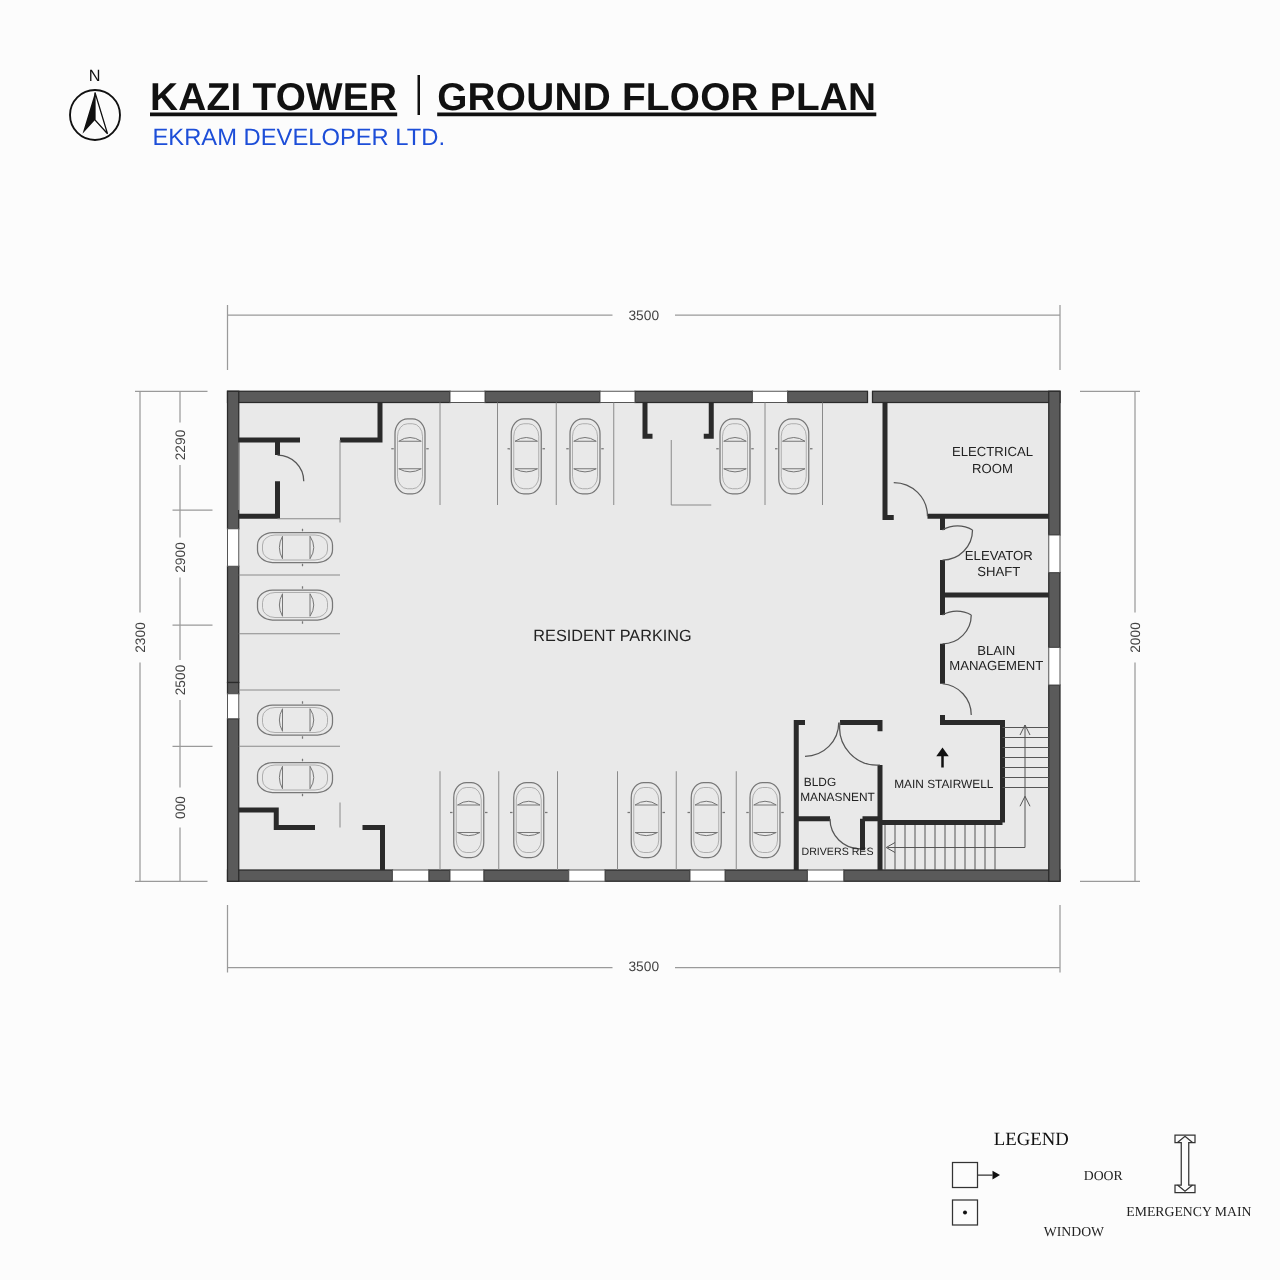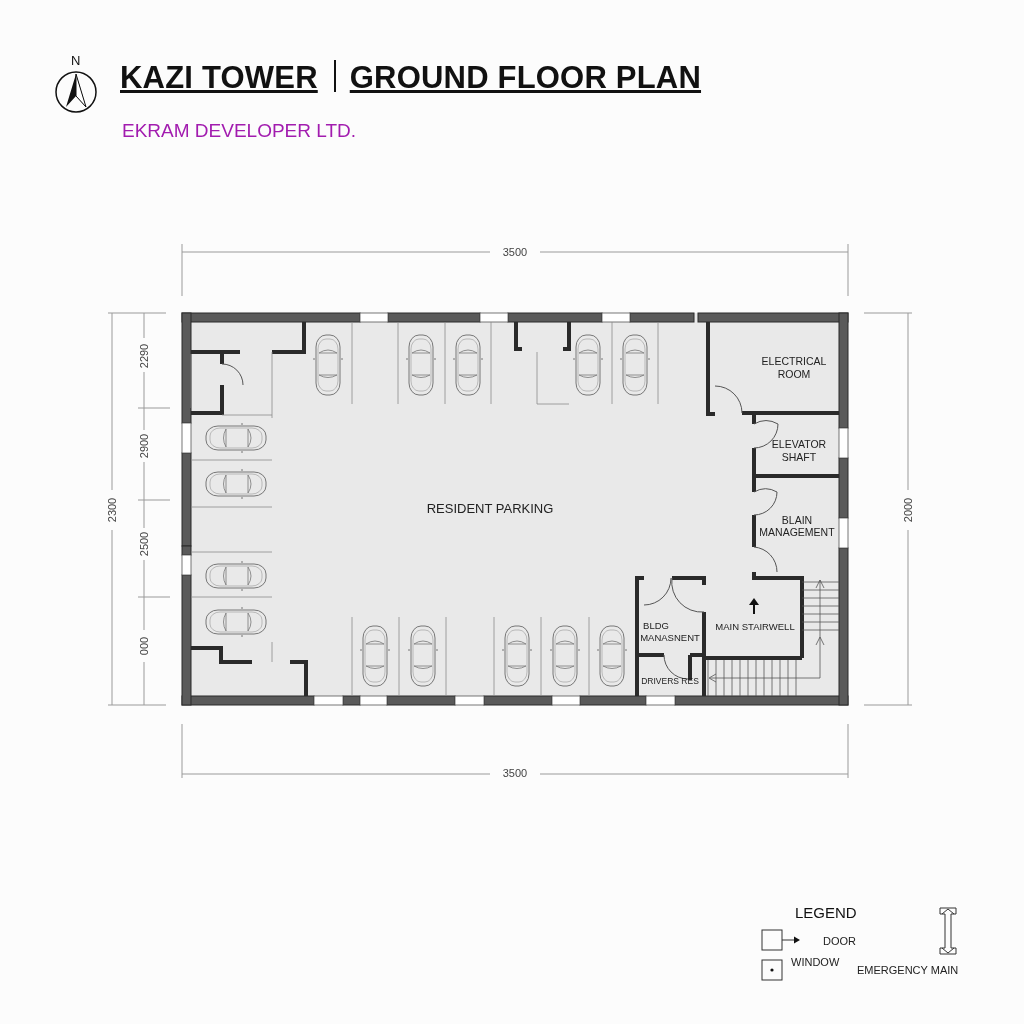--- a/index.html
+++ b/index.html
@@ -15,28 +15,28 @@
     .title {
       position: absolute; left: 66px; top: 8px; white-space: nowrap;
       font-size: 31px; font-weight: bold; color: #111; letter-spacing: 0.2px; text-decoration: underline;
     }
     .title .sep {
       display: inline-block; width: 2px; height: 32px; background: #111;
       vertical-align: -4px; margin: 0 14px 0 16px;
     }
     .subtitle {
       position: absolute; left: 68px; top: 48px; white-space: nowrap;
-      font-size: 19px; color: #a21caf; margin-top: 20px;
+      font-size: 19px; color: #1d4ed8;
     }
     svg.plan { position: absolute; left: 0; top: 0; }
     .lbl { font-family: "Liberation Sans", sans-serif; fill: #222; }
     .dim { font-family: "Liberation Sans", sans-serif; fill: #444; font-size: 11px; }
-    .legend { position: absolute; left: 760px; top: 900px; width: 220px; height: 90px; }
+    .legend { position: absolute; left: 760px; top: 900px; width: 220px; height: 90px; font-family: Liberation Serif, serif; }
     .legend-title { position: absolute; left: 35px; top: 4px; font-size: 15px; color: #111; }
-    .legend-item { position: absolute; font-size: 11px; color: #222; white-space: nowrap; }
+    .legend-item { position: absolute; font-size: 11px; color: #222; white-space: nowrap; margin-left: 44px; }
   </style>
 </head>
 <body>
 
 <div class="page">
 
   <div class="header">
     <svg class="compass" viewBox="0 0 48 62">
       <text x="17" y="13" font-size="13" font-family="Liberation Sans, sans-serif" fill="#111">N</text>
       <circle cx="22" cy="40" r="20" fill="none" stroke="#111" stroke-width="1.5"></circle>
@@ -295,21 +295,21 @@
         <rect x="2" y="2" width="20" height="20" fill="none" stroke="#333" stroke-width="1"></rect>
         <line x1="22" y1="12" x2="34" y2="12" stroke="#333" stroke-width="1"></line>
         <polygon points="34,8.5 40,12 34,15.5" fill="#111"></polygon>
       </g>
       <g>
         <rect x="2" y="32" width="20" height="20" fill="none" stroke="#333" stroke-width="1"></rect>
         <circle cx="12" cy="42" r="1.6" fill="#111"></circle>
       </g>
     </svg>
     <div class="legend-item" style="left:63px;top:35px;">DOOR</div>
-    <div class="legend-item" style="left:31px;top:56px;text-align:center;">WINDOW</div>
+    <div class="legend-item" style="left:31px;top:80px;text-align:center;">WINDOW</div>
     <div class="legend-item" style="left:97px;top:64px;">EMERGENCY MAIN</div>
     <svg style="position:absolute;left:176px;top:6px;" width="26" height="50">
       <polygon points="4,2 20,2 20,8 15,8 15,42 20,42 20,48 4,48 4,42 9,42 9,8 4,8" fill="none" stroke="#333" stroke-width="1"></polygon>
       <polyline points="6,8 12,3 18,8" fill="none" stroke="#333" stroke-width="1"></polyline>
       <polyline points="6,42 12,47 18,42" fill="none" stroke="#333" stroke-width="1"></polyline>
     </svg>
   </div>
 
 </div>
 

